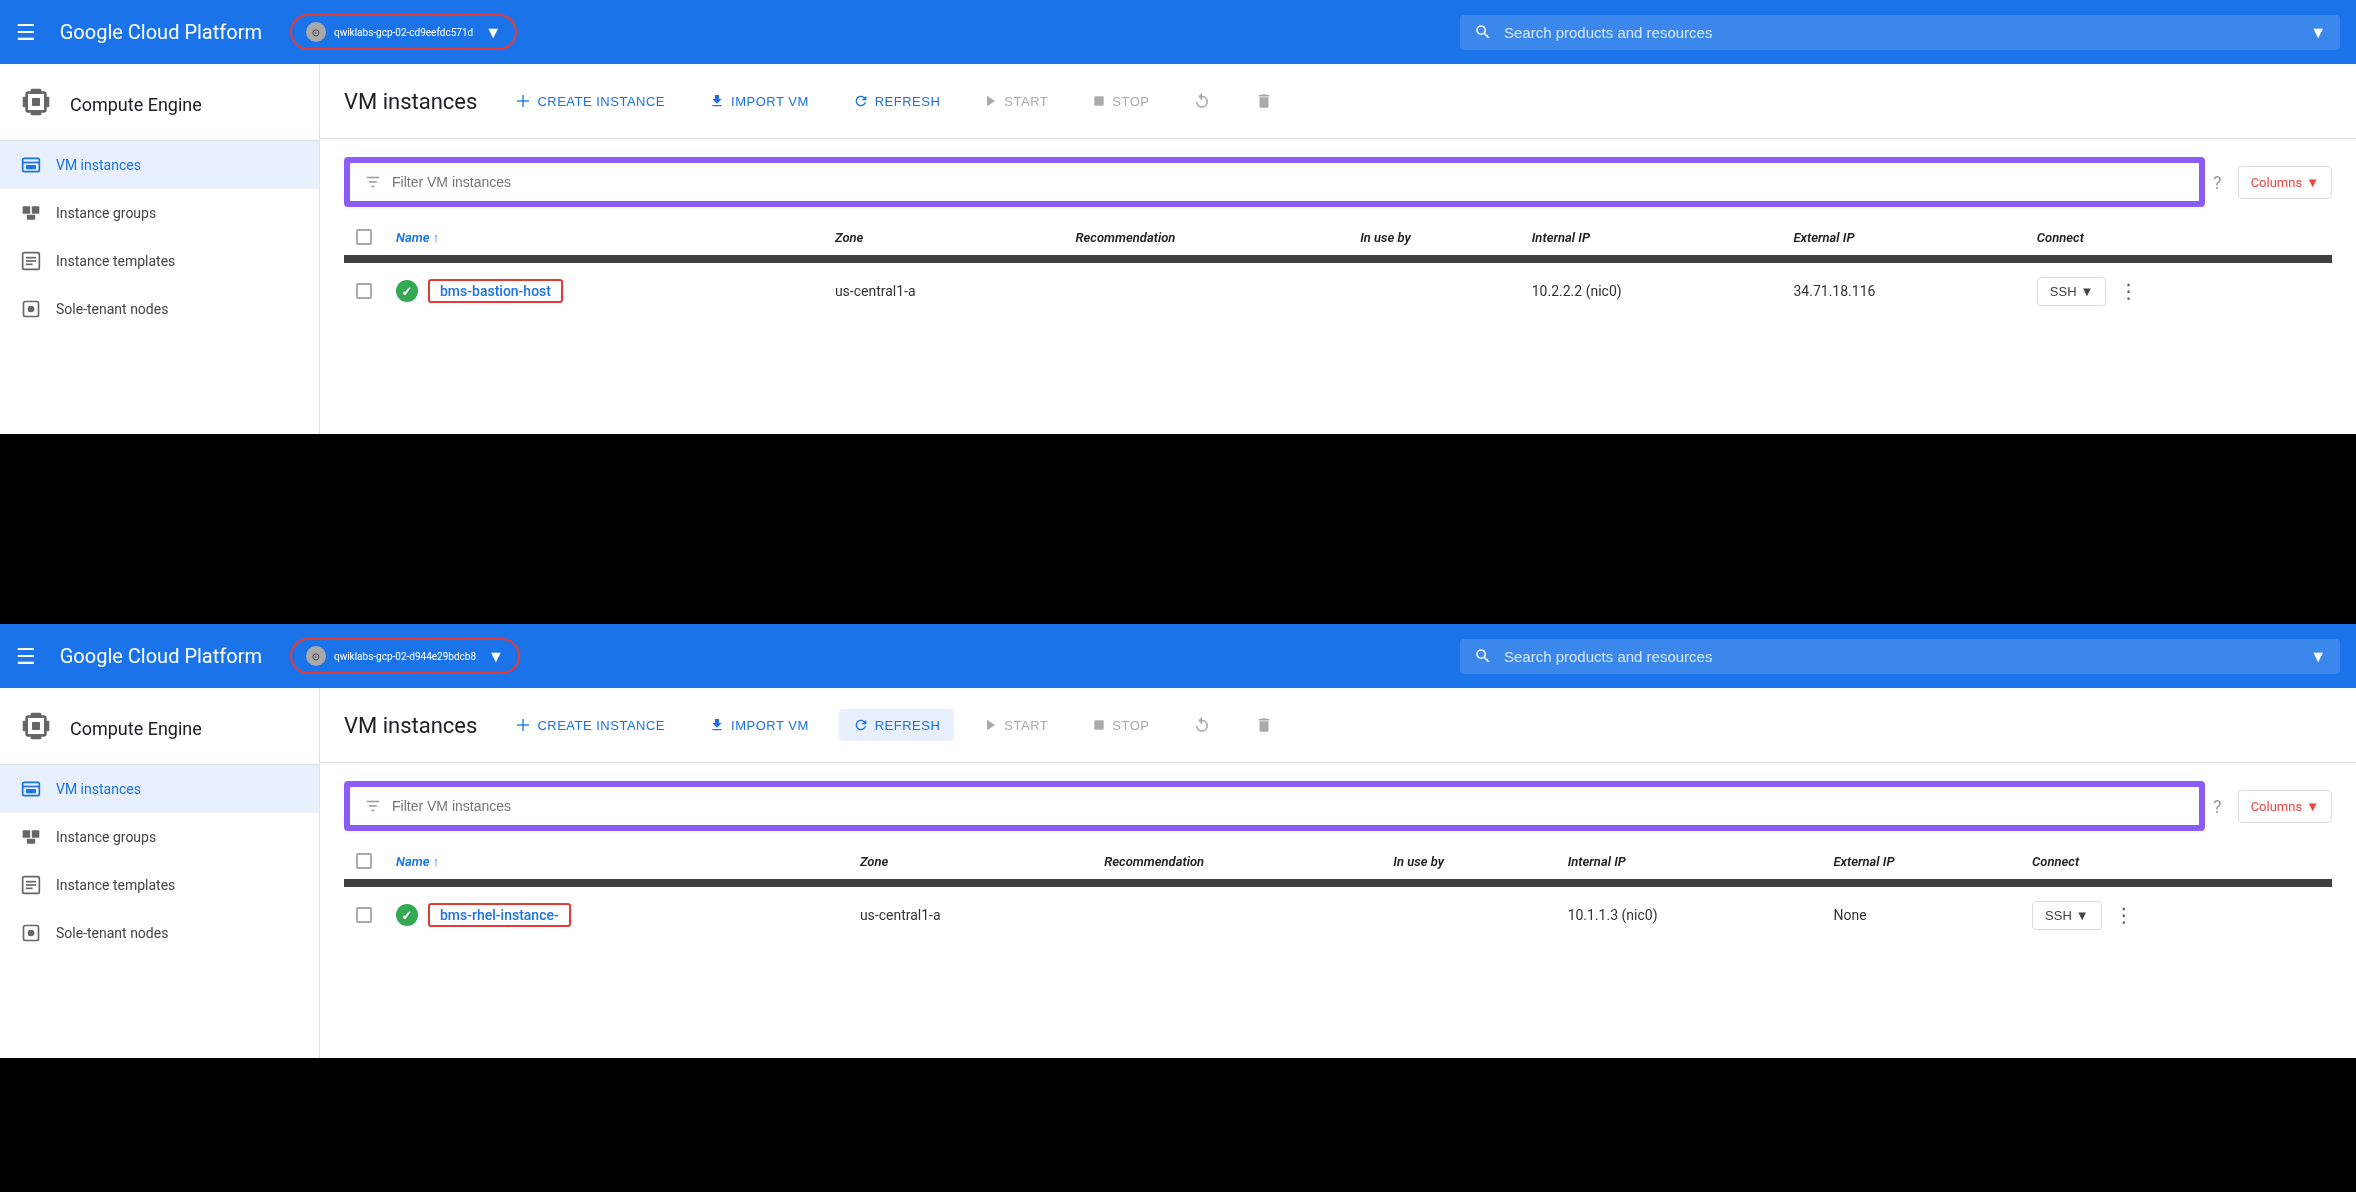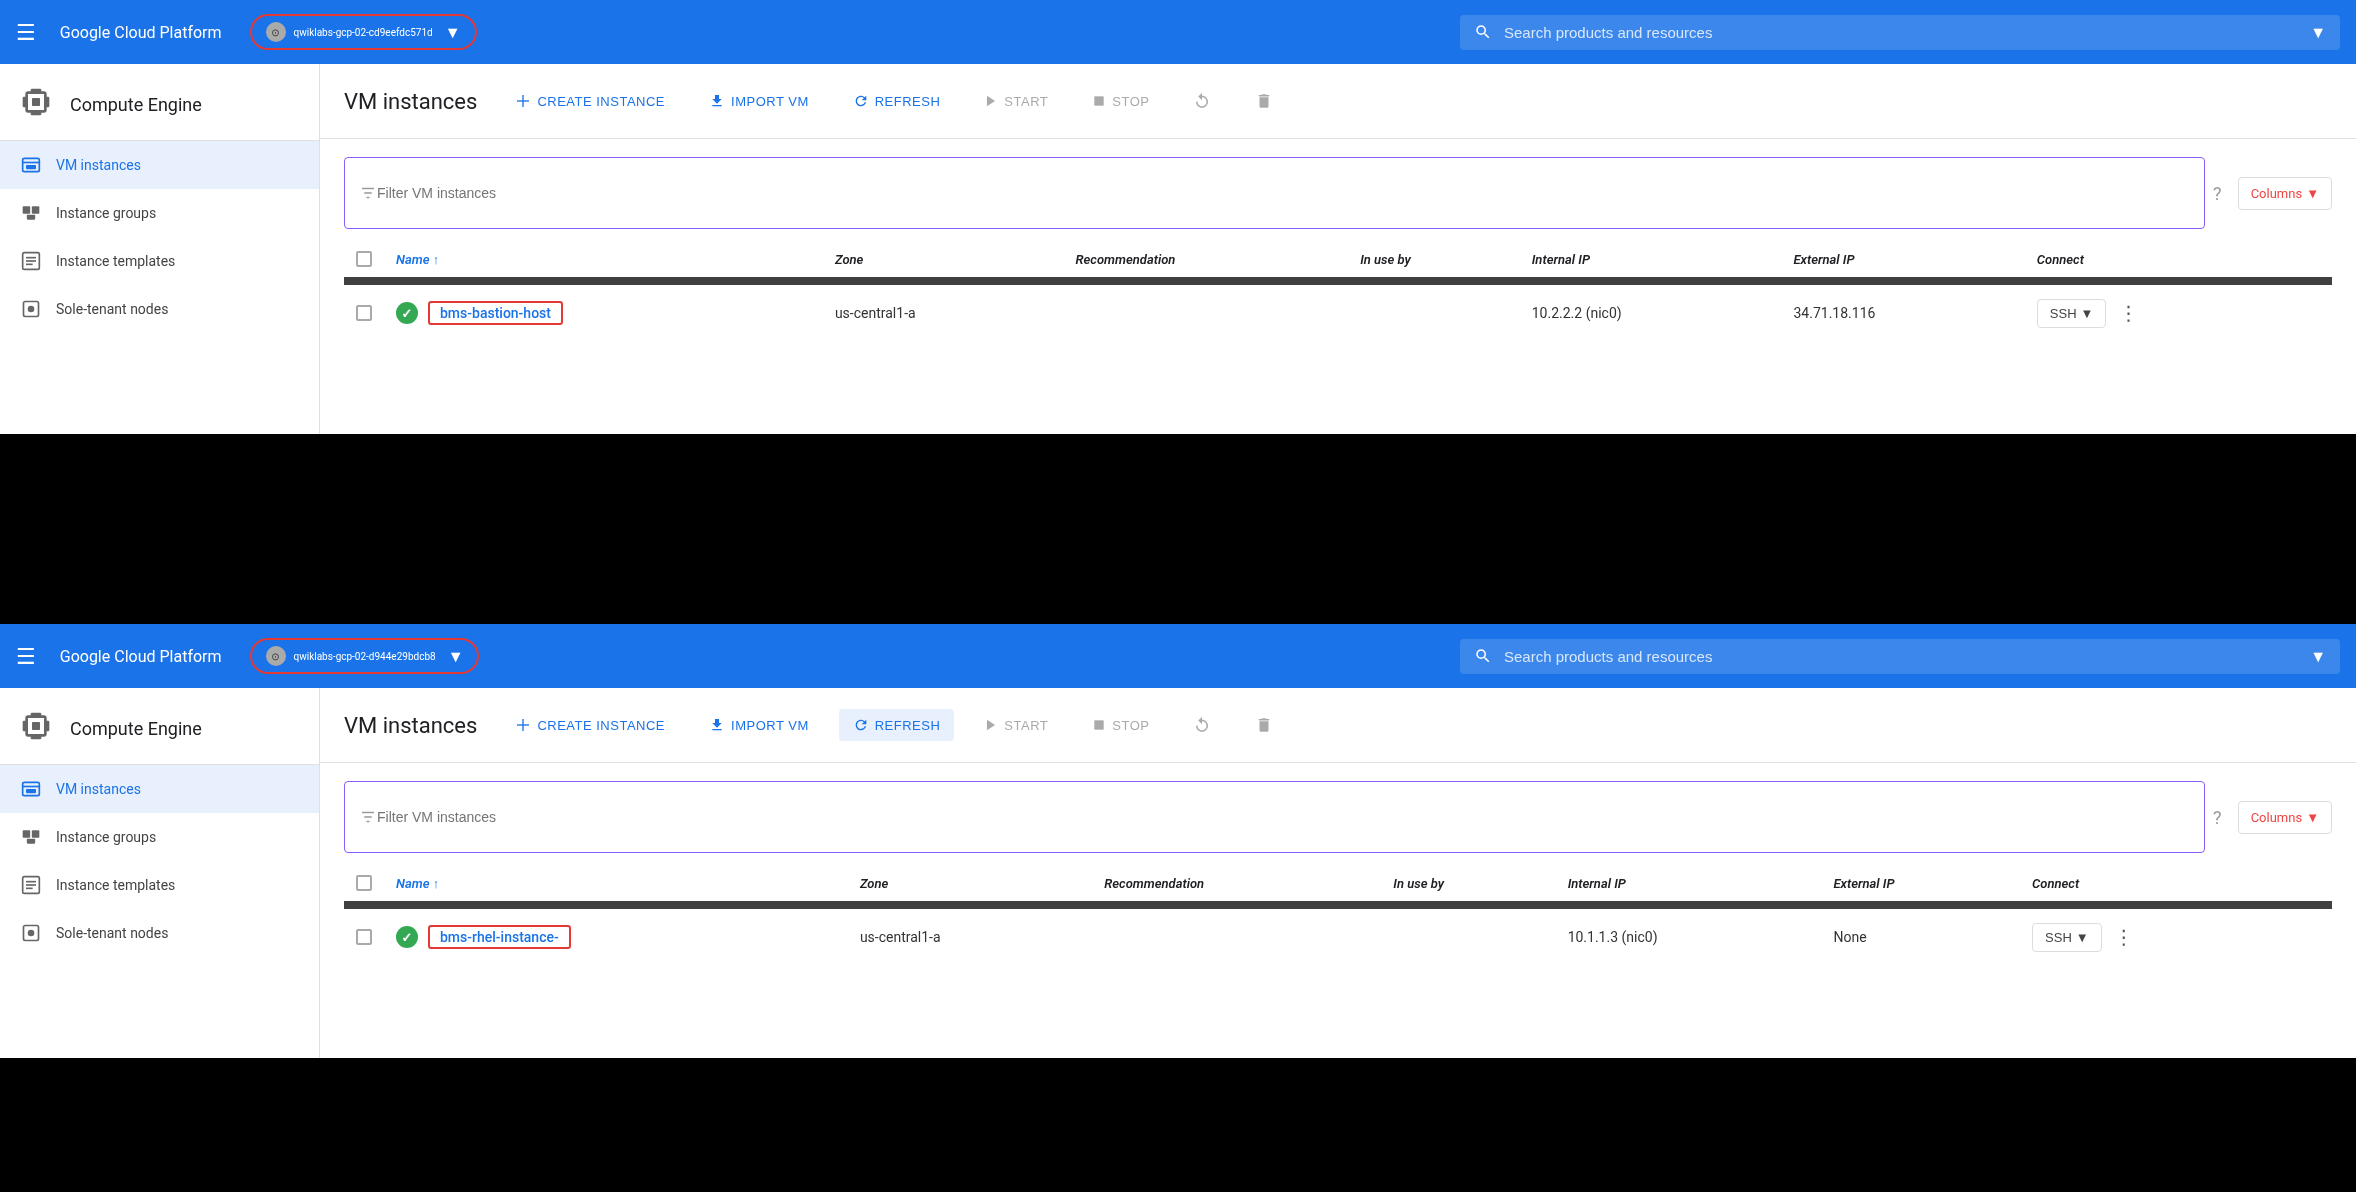--- a/index.html
+++ b/index.html
@@ -15,21 +15,21 @@
       gap: 16px;
     }
     .hamburger-icon {
       color: white;
       font-size: 22px;
       cursor: pointer;
       margin-right: 8px;
     }
     .brand-name {
       color: white;
-      font-size: 16px;
+      font-size: 20px;
       font-weight: 400;
       white-space: nowrap;
     }
     .project-selector {
       display: flex;
       align-items: center;
       border: 2px solid #e53935;
       border-radius: 24px;
       padding: 6px 14px;
       color: white;
@@ -162,24 +162,24 @@
       cursor: pointer;
       text-transform: uppercase;
       letter-spacing: 0.5px;
     }
     .toolbar-btn.disabled { color: #aaa; cursor: default; }
 
     .filter-bar {
       display: flex;
       align-items: center;
       margin: 18px 24px 0 24px;
-      border: 1px solid #8b5cf6;
+      border: 6px solid #8b5cf6;
       border-radius: 4px;
-      padding: 26px 14px;
-      gap: 0;
+      padding: 10px 14px;
+      gap: 10px;
       background: #fff;
     }
     .filter-bar input {
       border: none; outline: none; font-size: 14px; color: #555; flex: 1;
     }
     .filter-help {
       color: #999;
       font-size: 18px;
       cursor: pointer;
       margin-left: auto;

